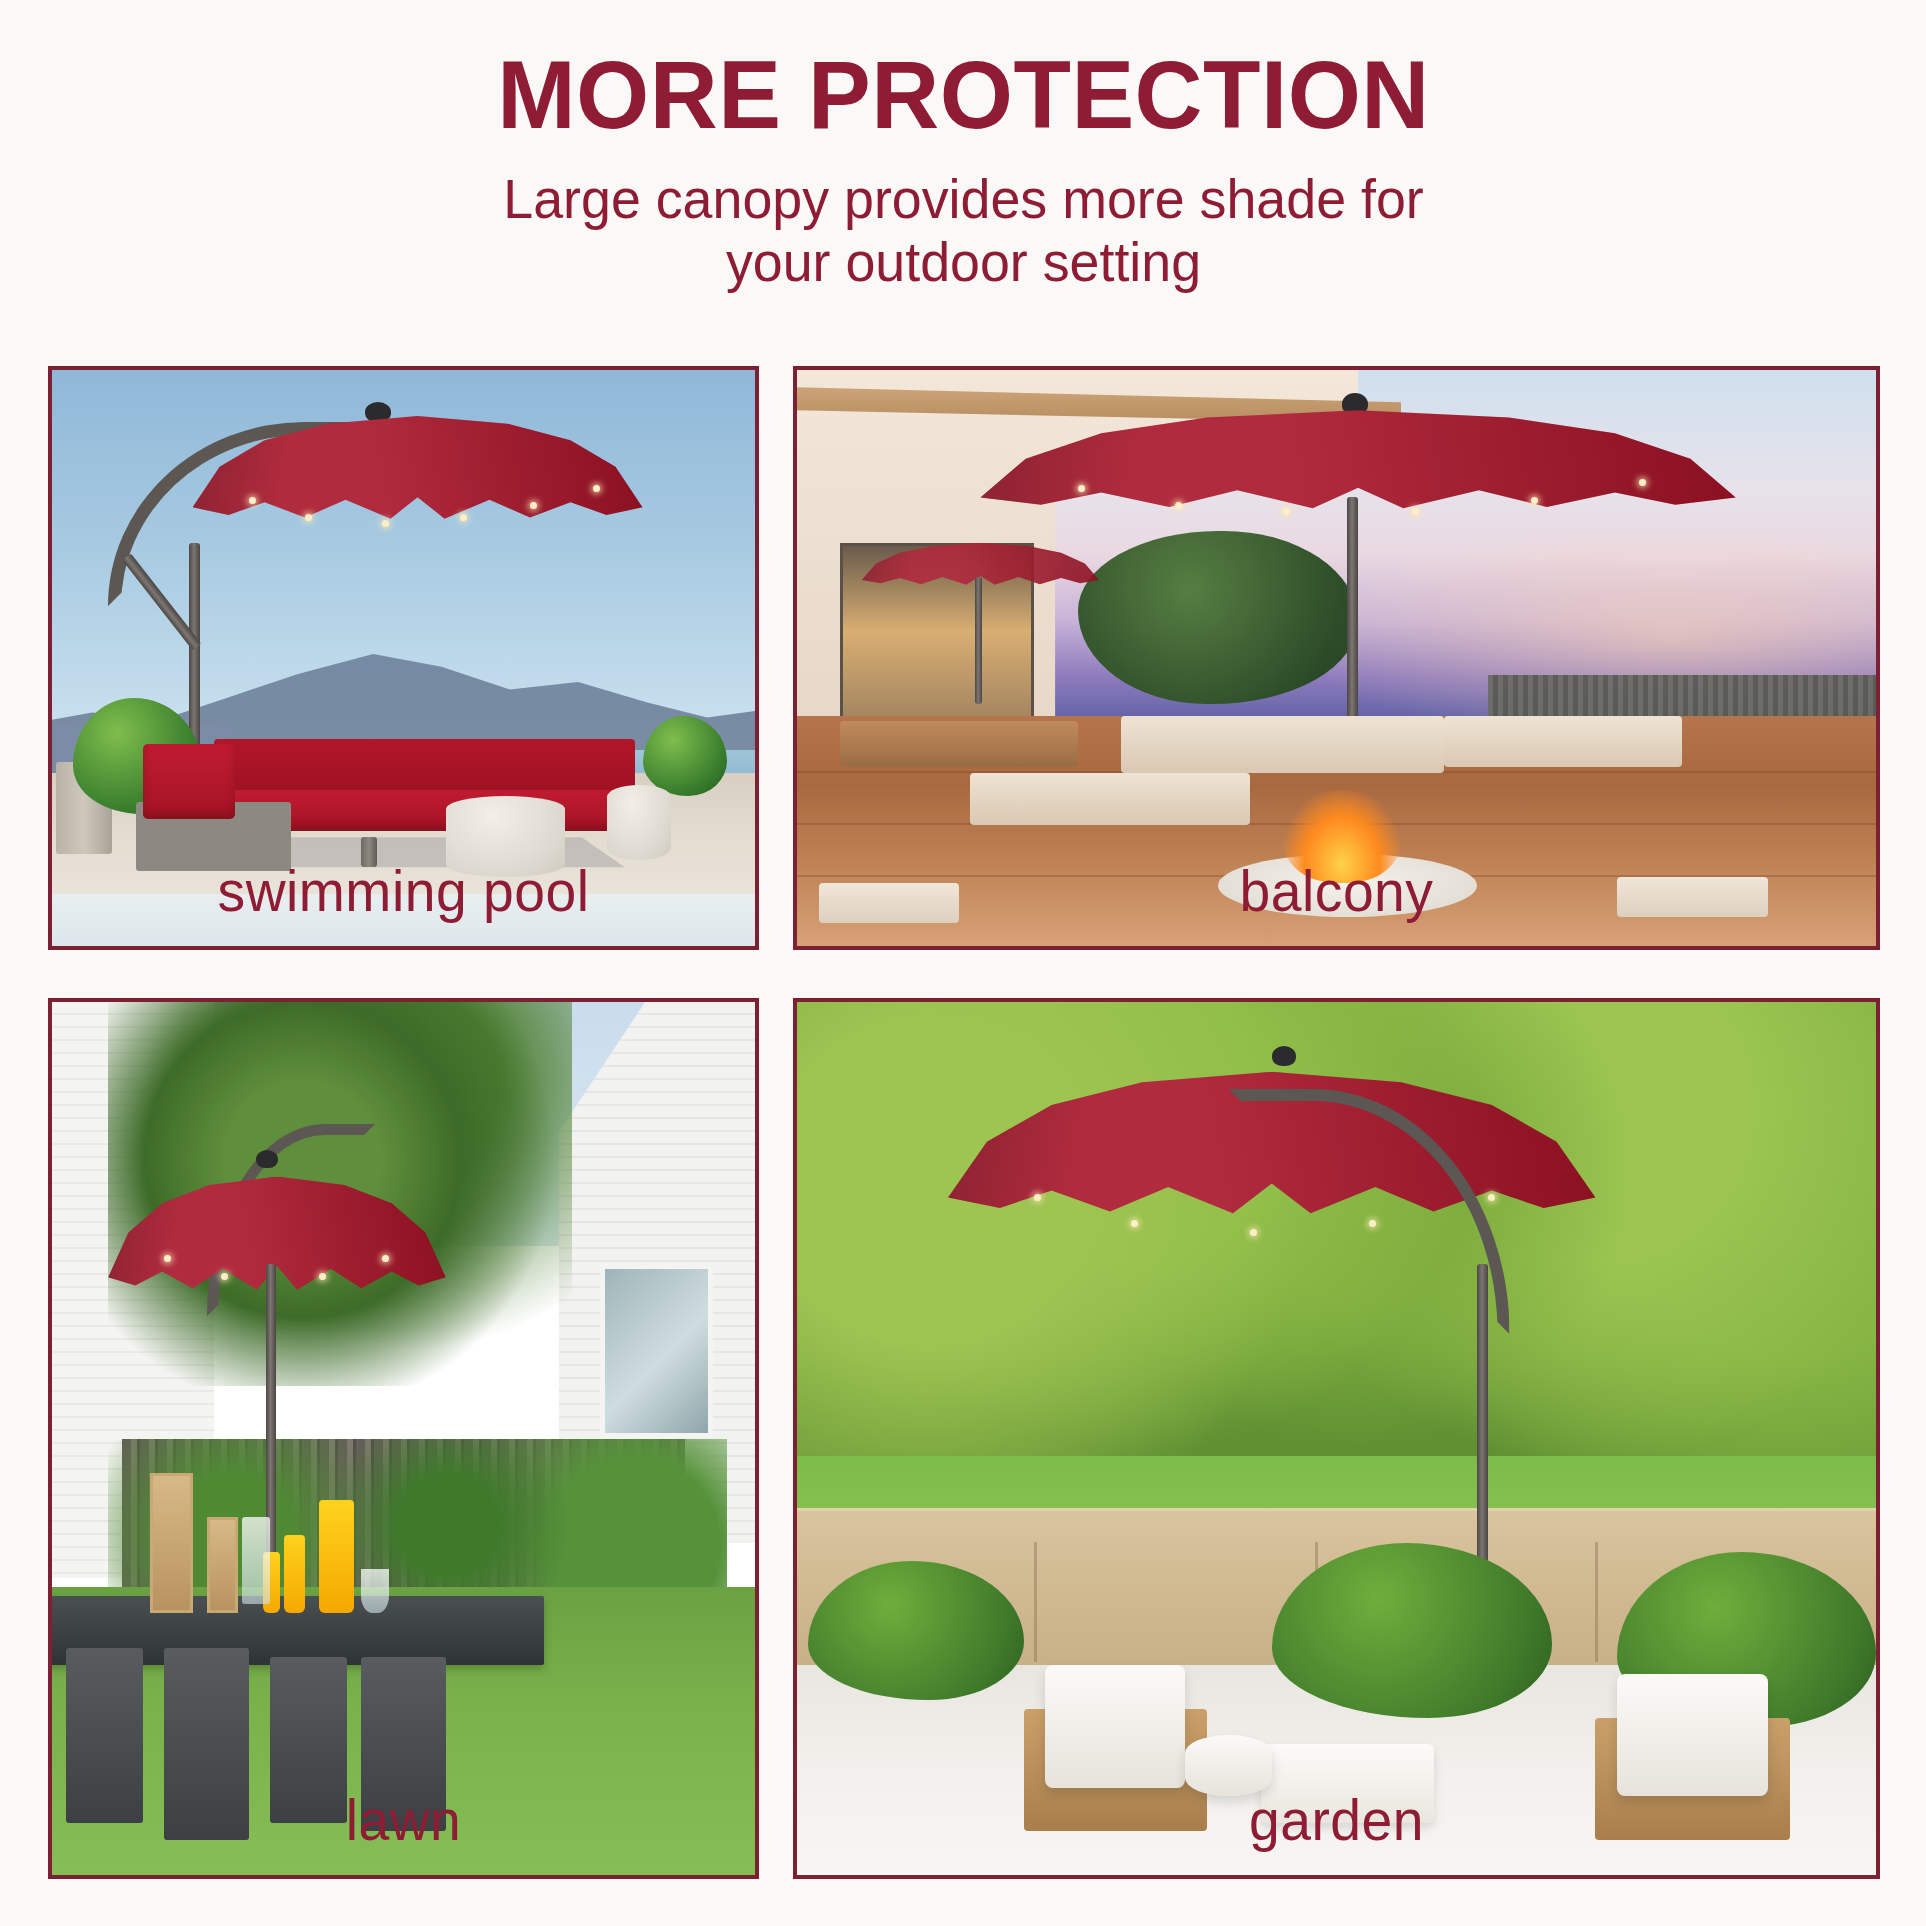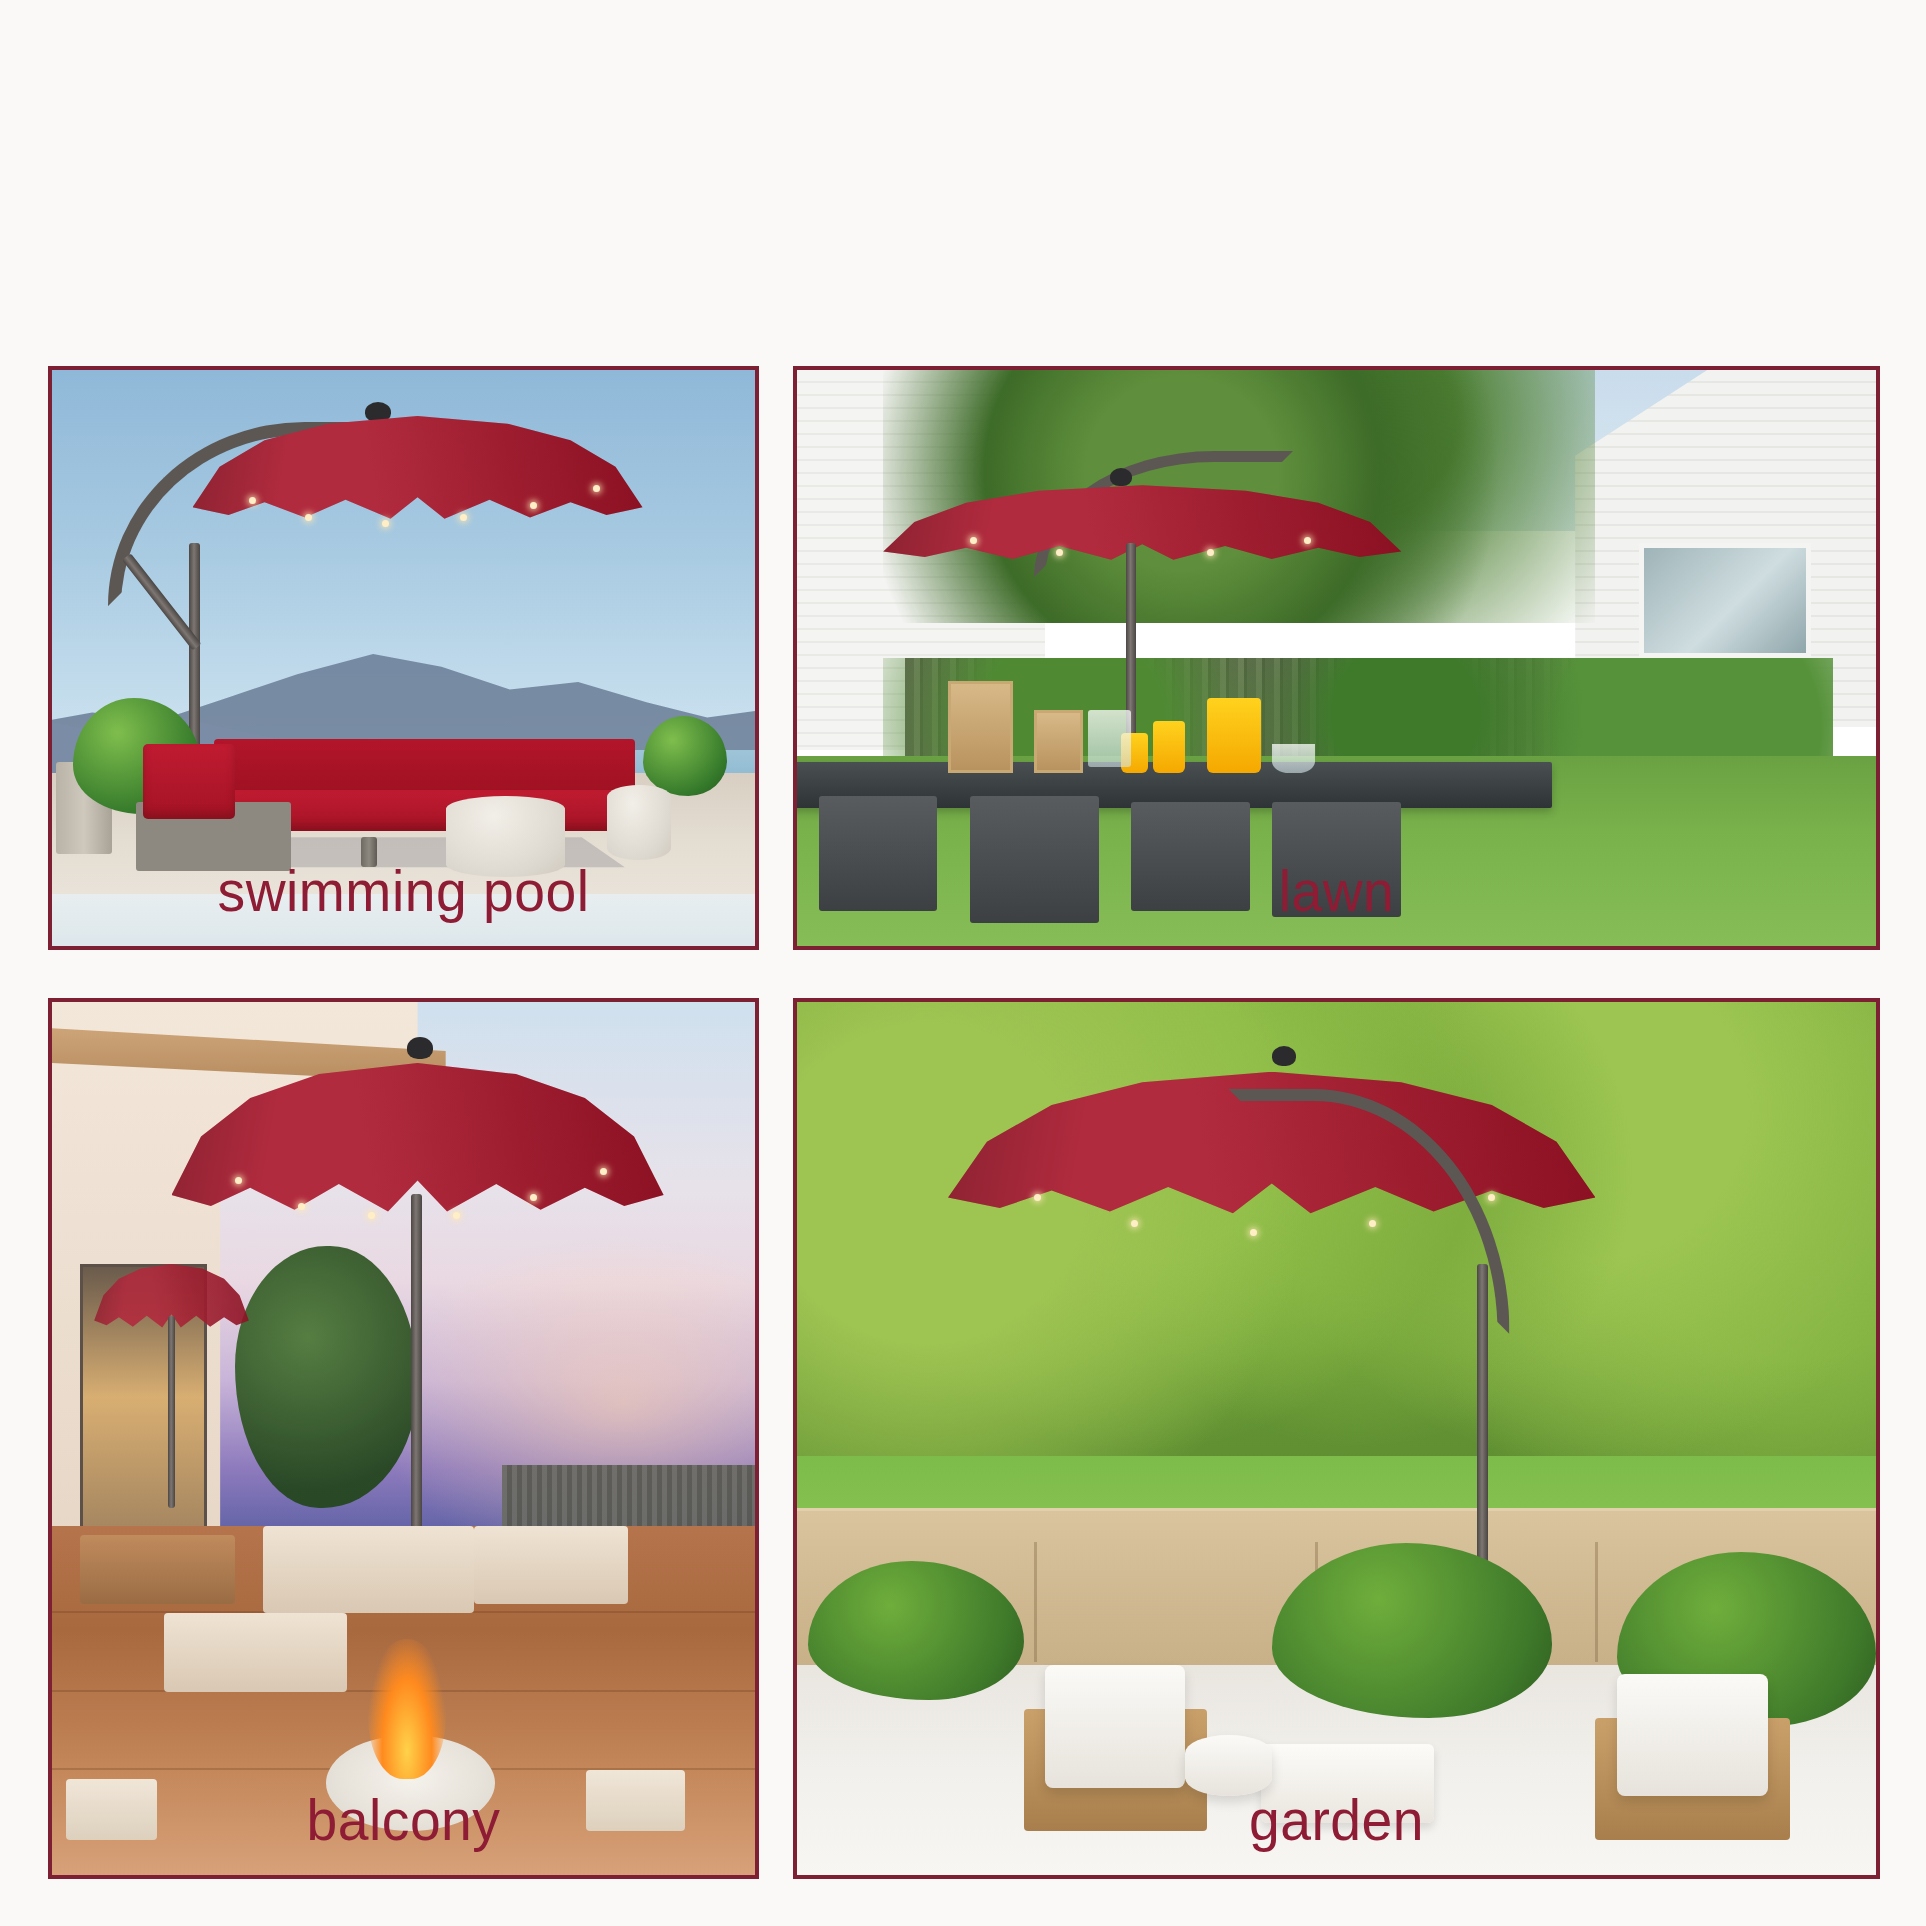--- a/index.html
+++ b/index.html
@@ -377,20 +377,27 @@
     background: linear-gradient(180deg,#fcfbf8,#eae6df);
     border-radius: 6px;
     box-shadow: 0 5px 10px rgba(0,0,0,0.12);
   }
 </style>
 </head>
 <body>
 
 <div id="page">
 
+  <div class="header">
+    <div class="headline">MORE PROTECTION</div>
+    <div class="subhead">
+      <div>Large canopy provides more shade for</div>
+      <div>your outdoor setting</div>
+    </div>
+  </div>
 
   <div class="grid">
 
     <div class="panel">
       <div class="scene">
         <div class="sky p1-sky"></div>
         <div class="p1-mtn"></div>
         <div class="p1-mtn2"></div>
         <div class="p1-sea"></div>
         <div class="p1-deck"></div>
@@ -415,20 +422,59 @@
         <div class="bush" style="right:4%; top:60%; width:12%; height:14%;"></div>
         <div class="sofa" style="left:23%; top:64%; width:60%; height:14%;"></div>
         <div class="cushion" style="left:24%; top:73%; width:58%; height:7%;"></div>
         <div class="frame" style="left:12%; top:75%; width:22%; height:12%;"></div>
         <div class="cushion" style="left:13%; top:65%; width:13%; height:13%;"></div>
         <div class="sidetable" style="left:56%; top:74%; width:17%; height:14%;"></div>
         <div class="sidetable" style="left:79%; top:72%; width:9%; height:13%;"></div>
         <div class="lantern" style="left:44%; top:81%; width:16px; height:30px;"></div>
       </div>
       <div class="caption">swimming pool</div>
+    </div>
+
+    <div class="panel">
+      <div class="scene">
+        <div class="sky p2-sky"></div>
+        <div class="p2-glow"></div>
+        <div class="p2-house"></div>
+        <div class="p2-eave"></div>
+        <div class="p2-glassdoor"></div>
+        <div class="p2-tree" style="left:26%; top:28%; width:26%; height:30%;"></div>
+        <div class="p2-railing"></div>
+        <div class="p2-floor"></div>
+        <div class="p2-deckplank" style="bottom:30%;"></div>
+        <div class="p2-deckplank" style="bottom:21%;"></div>
+        <div class="p2-deckplank" style="bottom:12%;"></div>
+
+        <div class="finial" style="left:50.5%; top:4%; width:26px; height:22px;"></div>
+        <div class="canopy" style="left:17%; top:7%; width:70%; height:21%;"></div>
+        <div class="pole" style="left:51%; top:22%; width:11px; height:48%;"></div>
+        <div class="led" style="left:26%; top:20%;"></div>
+        <div class="led" style="left:35%; top:23%;"></div>
+        <div class="led" style="left:45%; top:24%;"></div>
+        <div class="led" style="left:57%; top:24%;"></div>
+        <div class="led" style="left:68%; top:22%;"></div>
+        <div class="led" style="left:78%; top:19%;"></div>
+
+        <div class="canopy" style="left:6%; top:30%; width:22%; height:9%; opacity:.9;"></div>
+        <div class="pole" style="left:16.5%; top:36%; width:7px; height:22%;"></div>
+
+        <div class="p2-seat" style="left:30%; top:60%; width:30%; height:10%;"></div>
+        <div class="p2-seat" style="left:16%; top:70%; width:26%; height:9%;"></div>
+        <div class="p2-seat" style="left:4%; top:61%; width:22%; height:8%; background:linear-gradient(180deg,#c08b5d,#9a6c44);"></div>
+        <div class="p2-seat" style="left:60%; top:60%; width:22%; height:9%;"></div>
+        <div class="p2-firepit" style="left:39%; top:84%; width:24%; height:11%;"></div>
+        <div class="p2-fire" style="left:45%; top:73%; width:11%; height:16%;"></div>
+        <div class="p2-seat" style="left:2%; top:89%; width:13%; height:7%; background:linear-gradient(180deg,#f0e6d8,#ddd0bd);"></div>
+        <div class="p2-seat" style="right:10%; top:88%; width:14%; height:7%; background:linear-gradient(180deg,#f0e6d8,#ddd0bd);"></div>
+      </div>
+      <div class="caption p2">balcony</div>
     </div>
 
     <div class="panel">
       <div class="scene">
         <div class="sky p3-sky"></div>
         <div class="p3-houseL"></div>
         <div class="p3-houseR"></div>
         <div class="p3-window" style="right:6%; top:30%; width:16%; height:20%;"></div>
         <div class="p3-treecanopy"></div>
         <div class="p3-fence"></div>
@@ -455,59 +501,20 @@
         <div class="juice" style="left:33%; bottom:30%; width:3%; height:9%;"></div>
         <div class="juice" style="left:30%; bottom:30%; width:2.5%; height:7%;"></div>
         <div class="glassitem" style="left:27%; bottom:31%; width:4%; height:10%;"></div>
         <div class="glassitem" style="left:44%; bottom:30%; width:4%; height:5%; border-radius:0 0 40% 40%;"></div>
       </div>
       <div class="caption">lawn</div>
     </div>
 
     <div class="panel">
       <div class="scene">
-        <div class="sky p2-sky"></div>
-        <div class="p2-glow"></div>
-        <div class="p2-house"></div>
-        <div class="p2-eave"></div>
-        <div class="p2-glassdoor"></div>
-        <div class="p2-tree" style="left:26%; top:28%; width:26%; height:30%;"></div>
-        <div class="p2-railing"></div>
-        <div class="p2-floor"></div>
-        <div class="p2-deckplank" style="bottom:30%;"></div>
-        <div class="p2-deckplank" style="bottom:21%;"></div>
-        <div class="p2-deckplank" style="bottom:12%;"></div>
-
-        <div class="finial" style="left:50.5%; top:4%; width:26px; height:22px;"></div>
-        <div class="canopy" style="left:17%; top:7%; width:70%; height:21%;"></div>
-        <div class="pole" style="left:51%; top:22%; width:11px; height:48%;"></div>
-        <div class="led" style="left:26%; top:20%;"></div>
-        <div class="led" style="left:35%; top:23%;"></div>
-        <div class="led" style="left:45%; top:24%;"></div>
-        <div class="led" style="left:57%; top:24%;"></div>
-        <div class="led" style="left:68%; top:22%;"></div>
-        <div class="led" style="left:78%; top:19%;"></div>
-
-        <div class="canopy" style="left:6%; top:30%; width:22%; height:9%; opacity:.9;"></div>
-        <div class="pole" style="left:16.5%; top:36%; width:7px; height:22%;"></div>
-
-        <div class="p2-seat" style="left:30%; top:60%; width:30%; height:10%;"></div>
-        <div class="p2-seat" style="left:16%; top:70%; width:26%; height:9%;"></div>
-        <div class="p2-seat" style="left:4%; top:61%; width:22%; height:8%; background:linear-gradient(180deg,#c08b5d,#9a6c44);"></div>
-        <div class="p2-seat" style="left:60%; top:60%; width:22%; height:9%;"></div>
-        <div class="p2-firepit" style="left:39%; top:84%; width:24%; height:11%;"></div>
-        <div class="p2-fire" style="left:45%; top:73%; width:11%; height:16%;"></div>
-        <div class="p2-seat" style="left:2%; top:89%; width:13%; height:7%; background:linear-gradient(180deg,#f0e6d8,#ddd0bd);"></div>
-        <div class="p2-seat" style="right:10%; top:88%; width:14%; height:7%; background:linear-gradient(180deg,#f0e6d8,#ddd0bd);"></div>
-      </div>
-      <div class="caption p2">balcony</div>
-    </div>
-
-    <div class="panel">
-      <div class="scene">
         <div class="sky p4-sky"></div>
         <div class="p4-trees"></div>
         <div class="p4-lawn"></div>
         <div class="p4-wall">
           <div class="p4-wallseam" style="left:22%;"></div>
           <div class="p4-wallseam" style="left:48%;"></div>
           <div class="p4-wallseam" style="left:74%;"></div>
         </div>
         <div class="p4-patio"></div>
 

